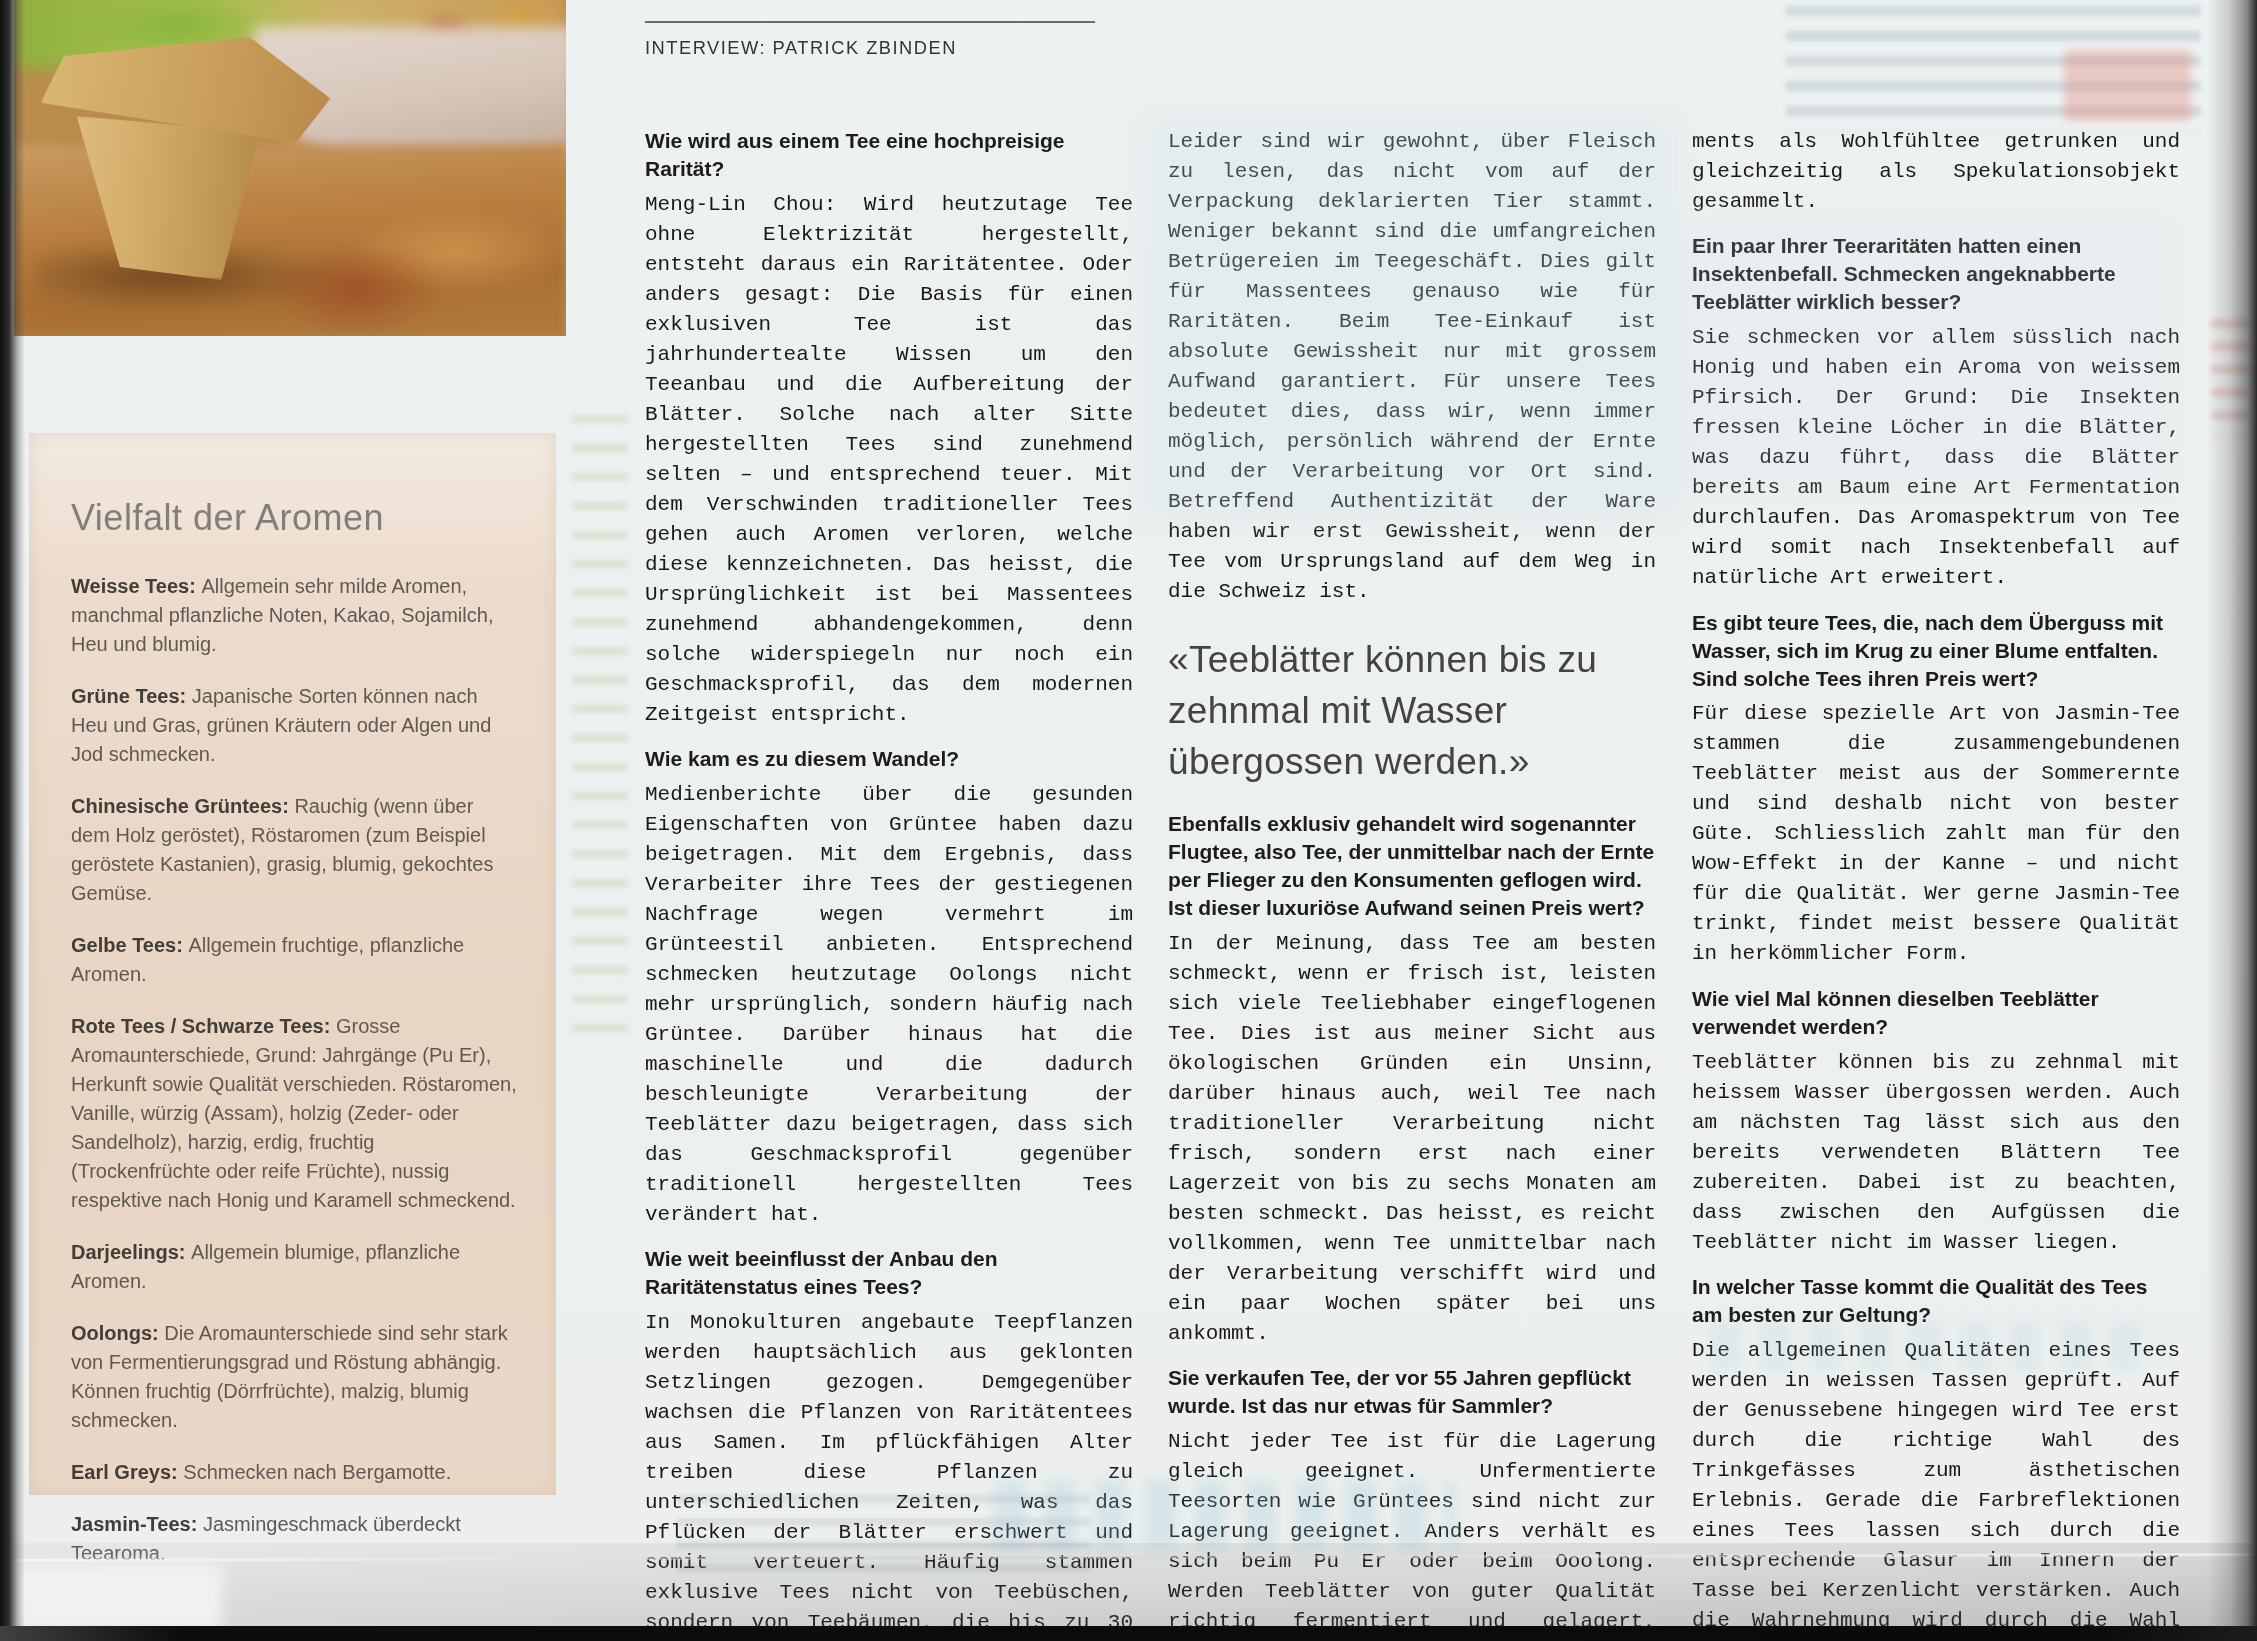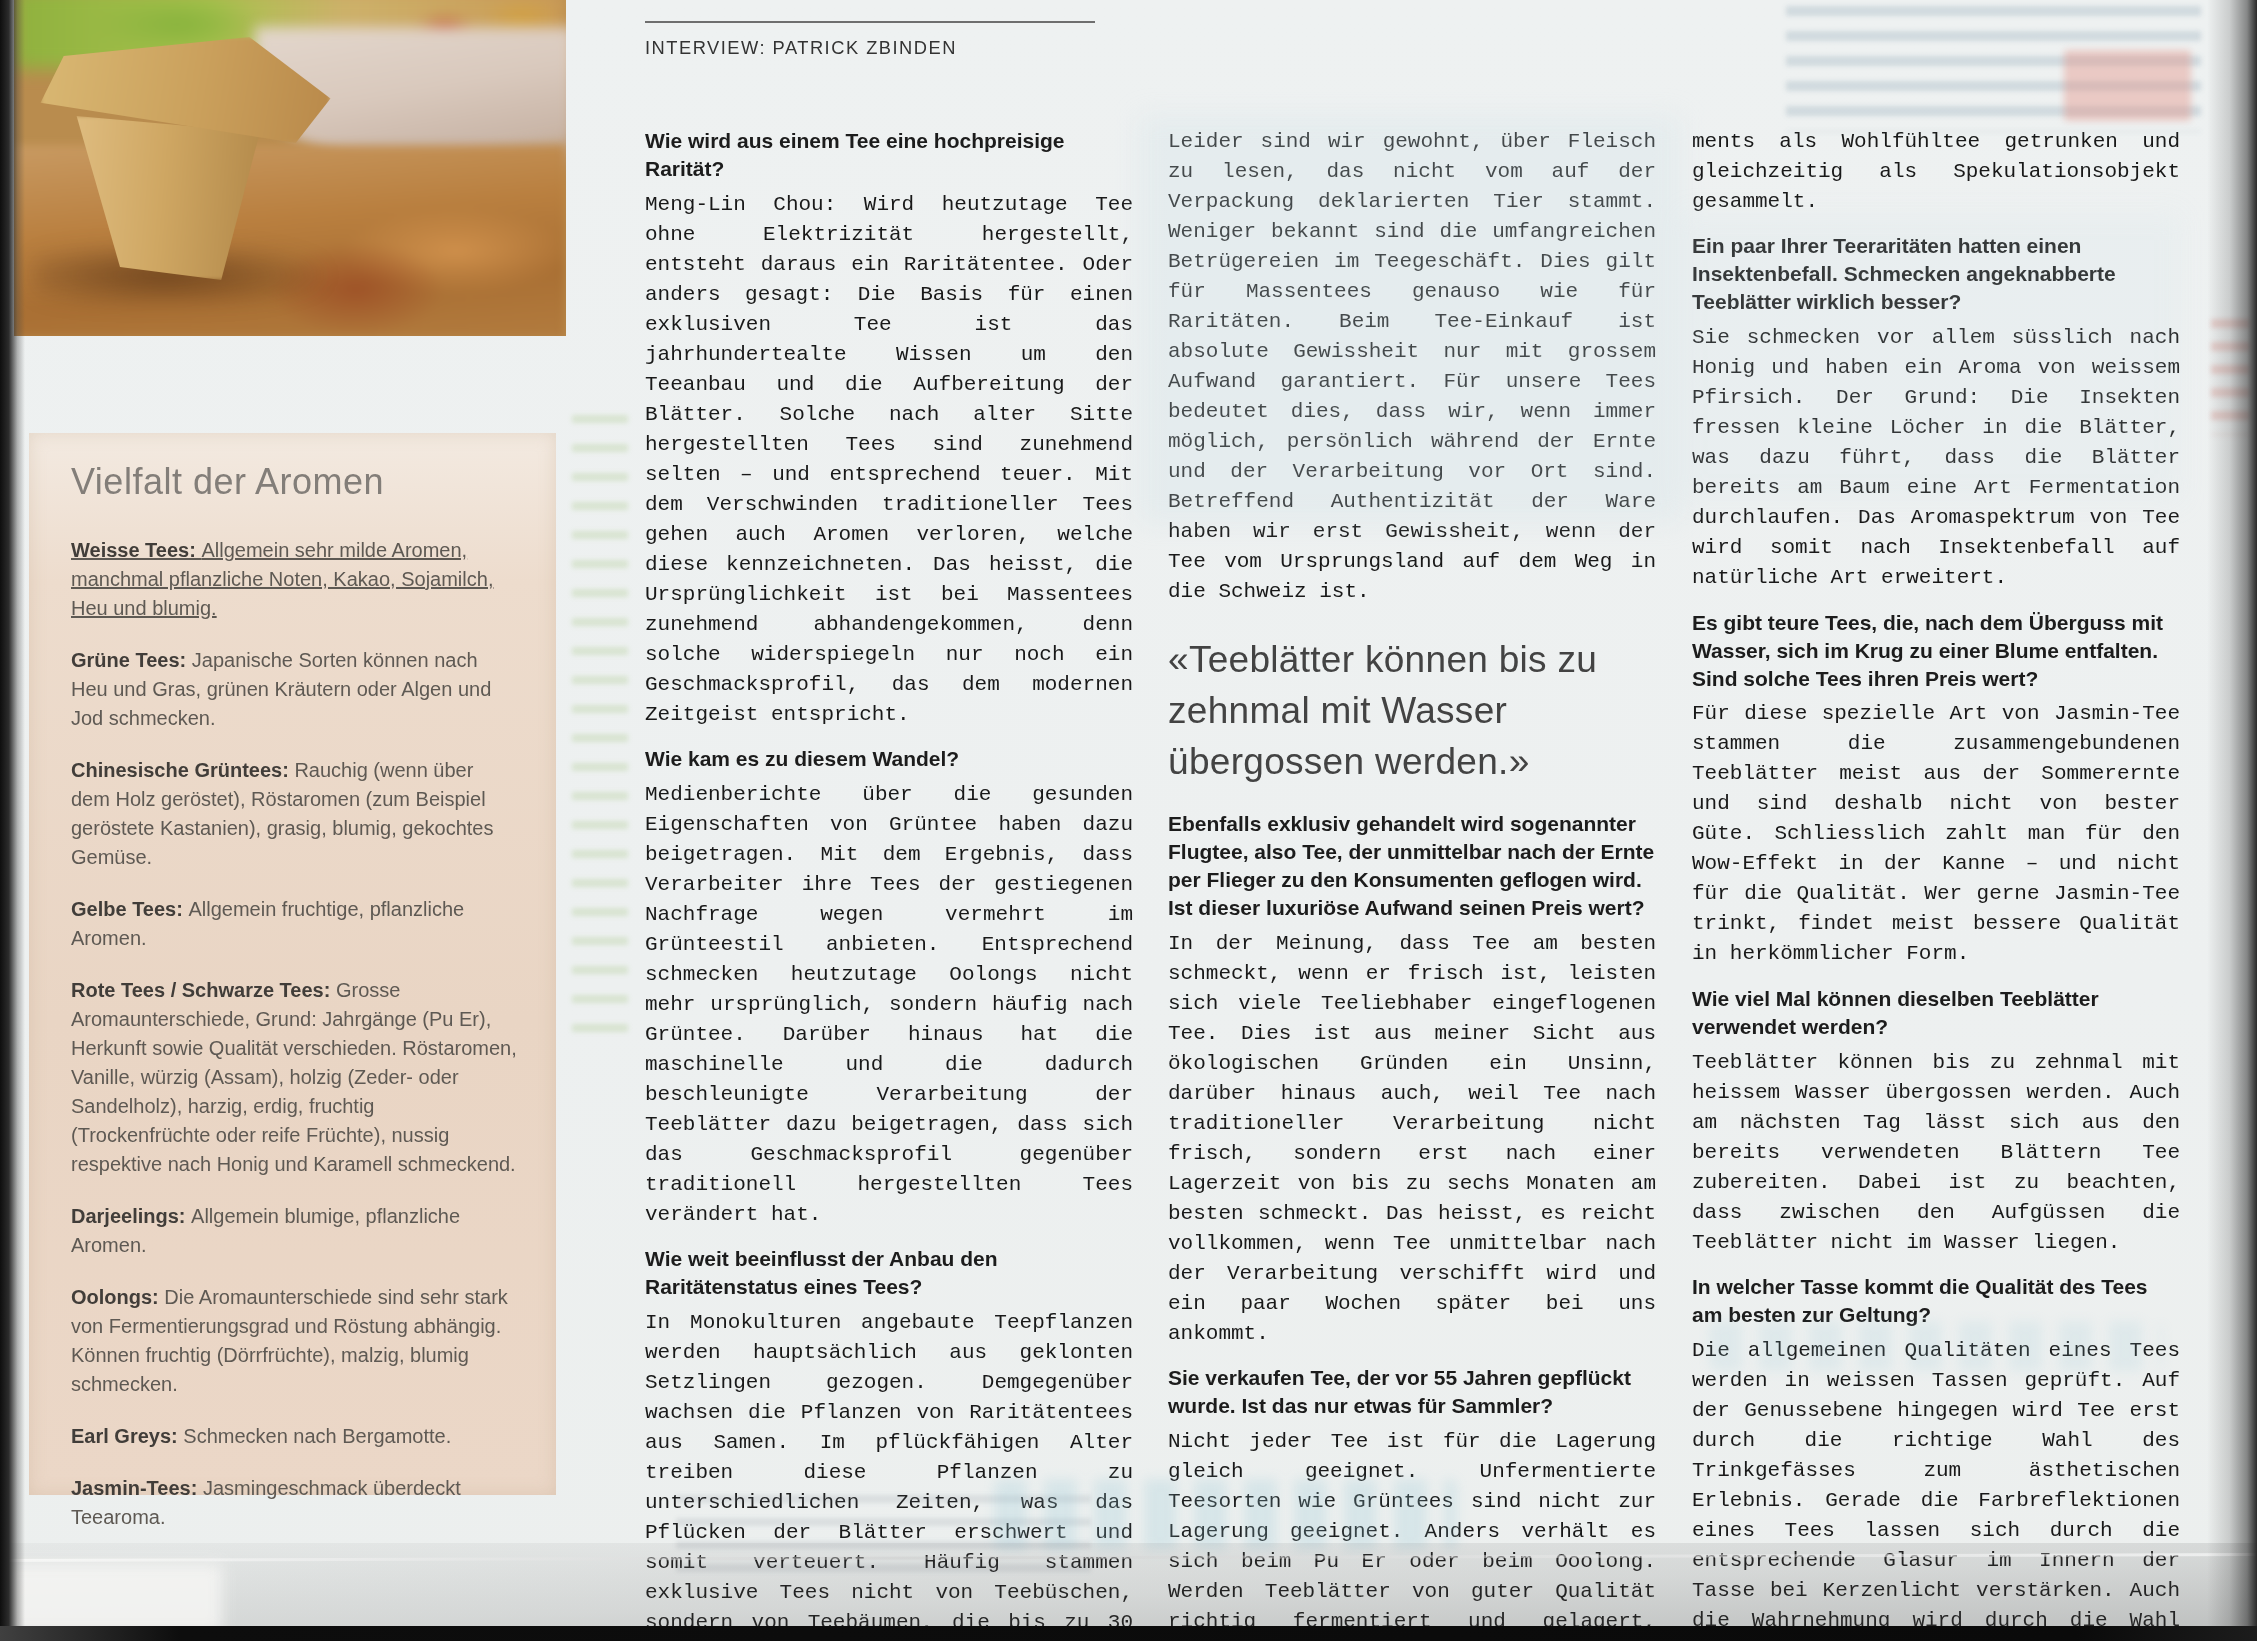--- a/index.html
+++ b/index.html
@@ -38,26 +38,26 @@
      background:linear-gradient(100deg,#caa express 0,#caa05c);
      background:linear-gradient(100deg,#d9b873 0%,#caa05c 55%,#b9894a 100%);
      clip-path:polygon(8% 18%,72% 0%,100% 58%,88% 100%,0% 62%);}
   #photo .ph-box-body{position:absolute;left:39px;top:116px;width:241px;height:164px;filter:blur(1.9px);
      background:linear-gradient(95deg,#e2c186 0%,#cfa763 45%,#a97f42 100%);
      clip-path:polygon(10% 0%,86% 10%,70% 100%,28% 92%);}
   #photo .ph-box-shadow{position:absolute;left:19.3px;top:246px;width:290px;height:58px;filter:blur(9.7px);
      background:radial-gradient(60% 60% at 45% 50%, rgba(60,30,10,.55), rgba(60,30,10,0));}
   
   #sidebar{position:absolute;left:29px;top:433px;width:527px;height:1062px;box-sizing:border-box;
-     padding:28px 39px 39px 42px;
+     padding:64px 39px 39px 42px;
      background:linear-gradient(180deg,#f3eae1 0%,#eddccd 14%,#e9d5c4 55%,#ebd7c7 100%);
      box-shadow:0 0 17.4px rgba(180,150,120,.25) inset;}
   #sidebar h2{margin:0 0 33px 0;font-weight:300;font-size:36px;letter-spacing:0.5px;color:#837e79;}
   .sb-item{font-size:20px;line-height:29px;color:#5e5953;margin-top:23px;}
-  .sb-item:first-child{margin-top:8px;text-decoration:underline;}
+  .sb-item:first-child{margin-top:8px;}
   .sb-item b{color:#413d39;font-weight:700;}
   
   #kicker{position:absolute;left:645px;top:21px;width:450px;border-top:2.9px solid #6e6e6e;
      padding-top:14px;font-size:18.3px;letter-spacing:1.5px;color:#333;}
   .col{position:absolute;top:127px;width:488px;color:#1d1d1d;}
   #col1{left:645px;} #col2{left:1168px;} #col3{left:1692px;}
   .q{font-family:"Liberation Sans",sans-serif;font-weight:700;font-size:21px;line-height:28px;
      color:#1c1c1c;margin:15.4px 0 6.8px 0;}
   .col > .q:first-child{margin-top:0;}
   .a{font-family:Liberation Mono, monospace;font-size:21px;line-height:30px;text-align:justify;

